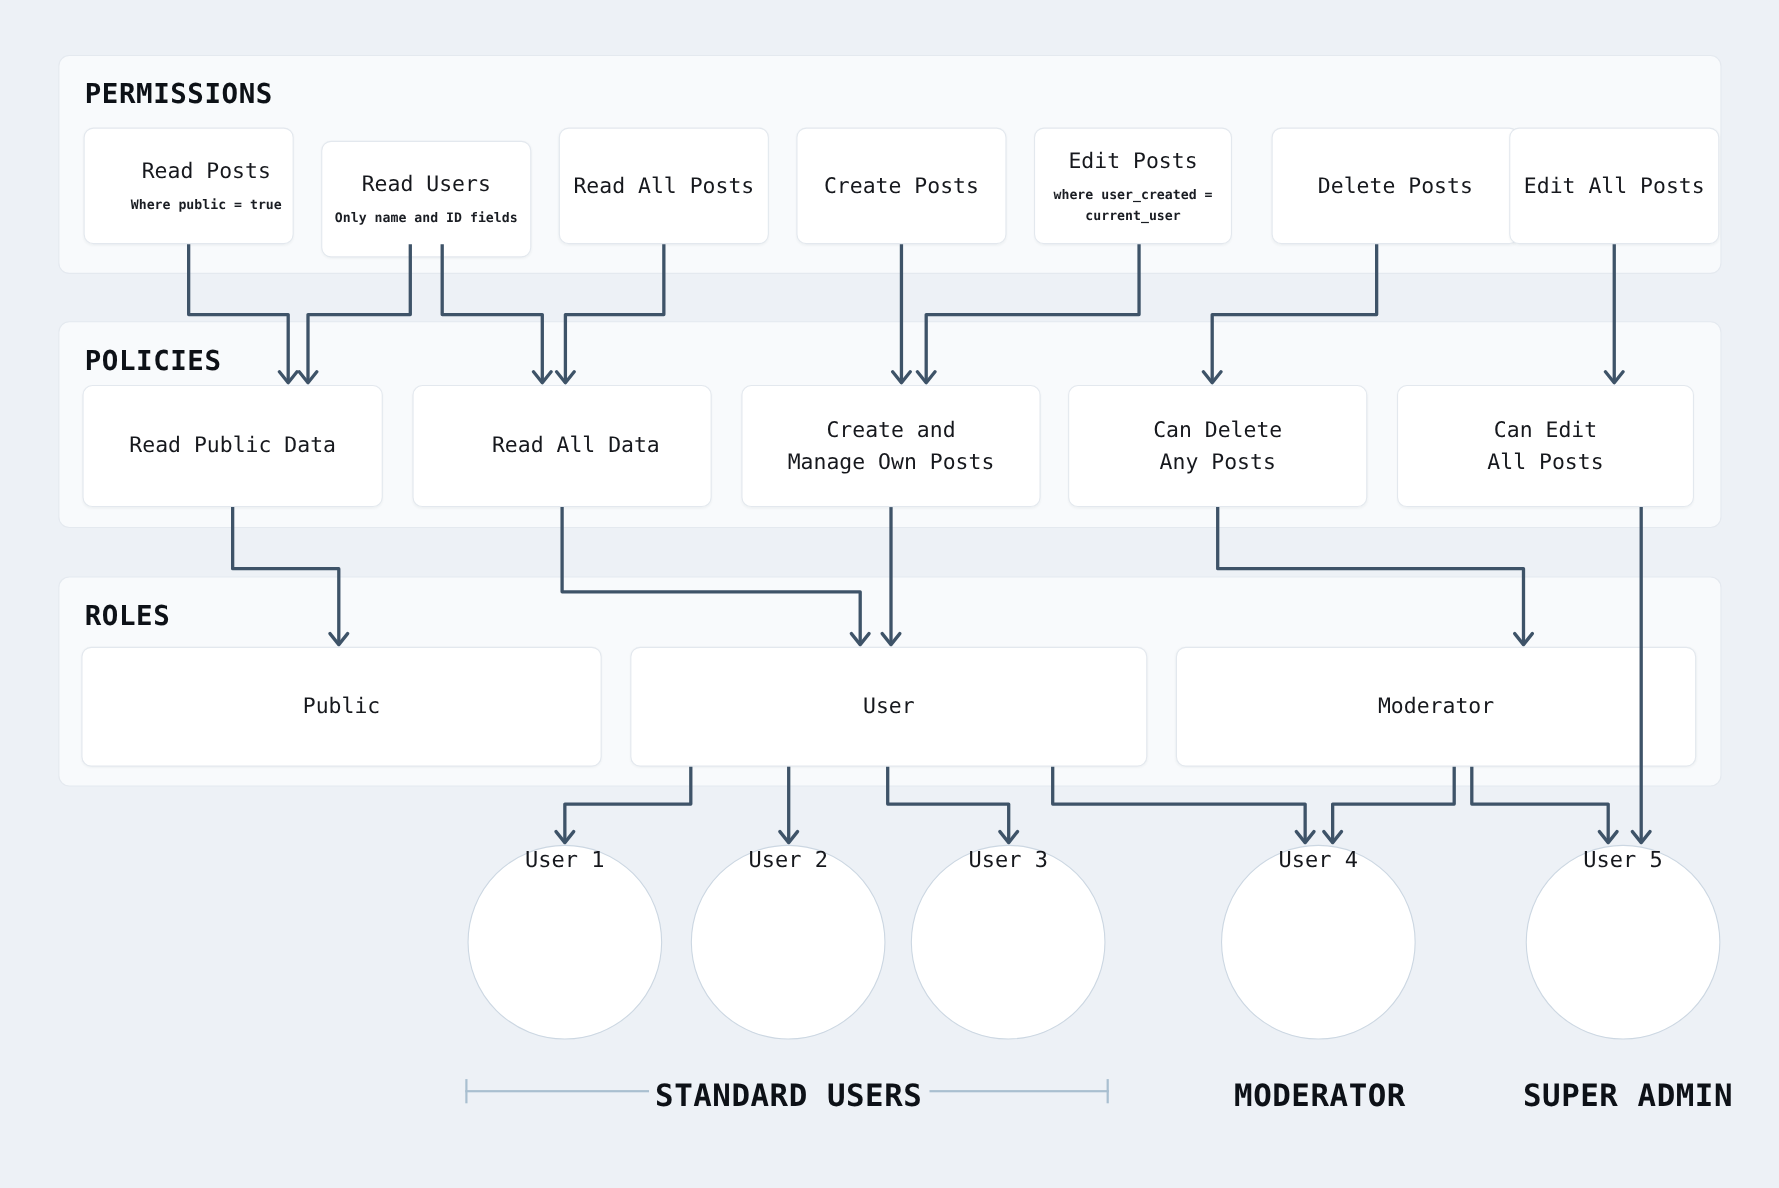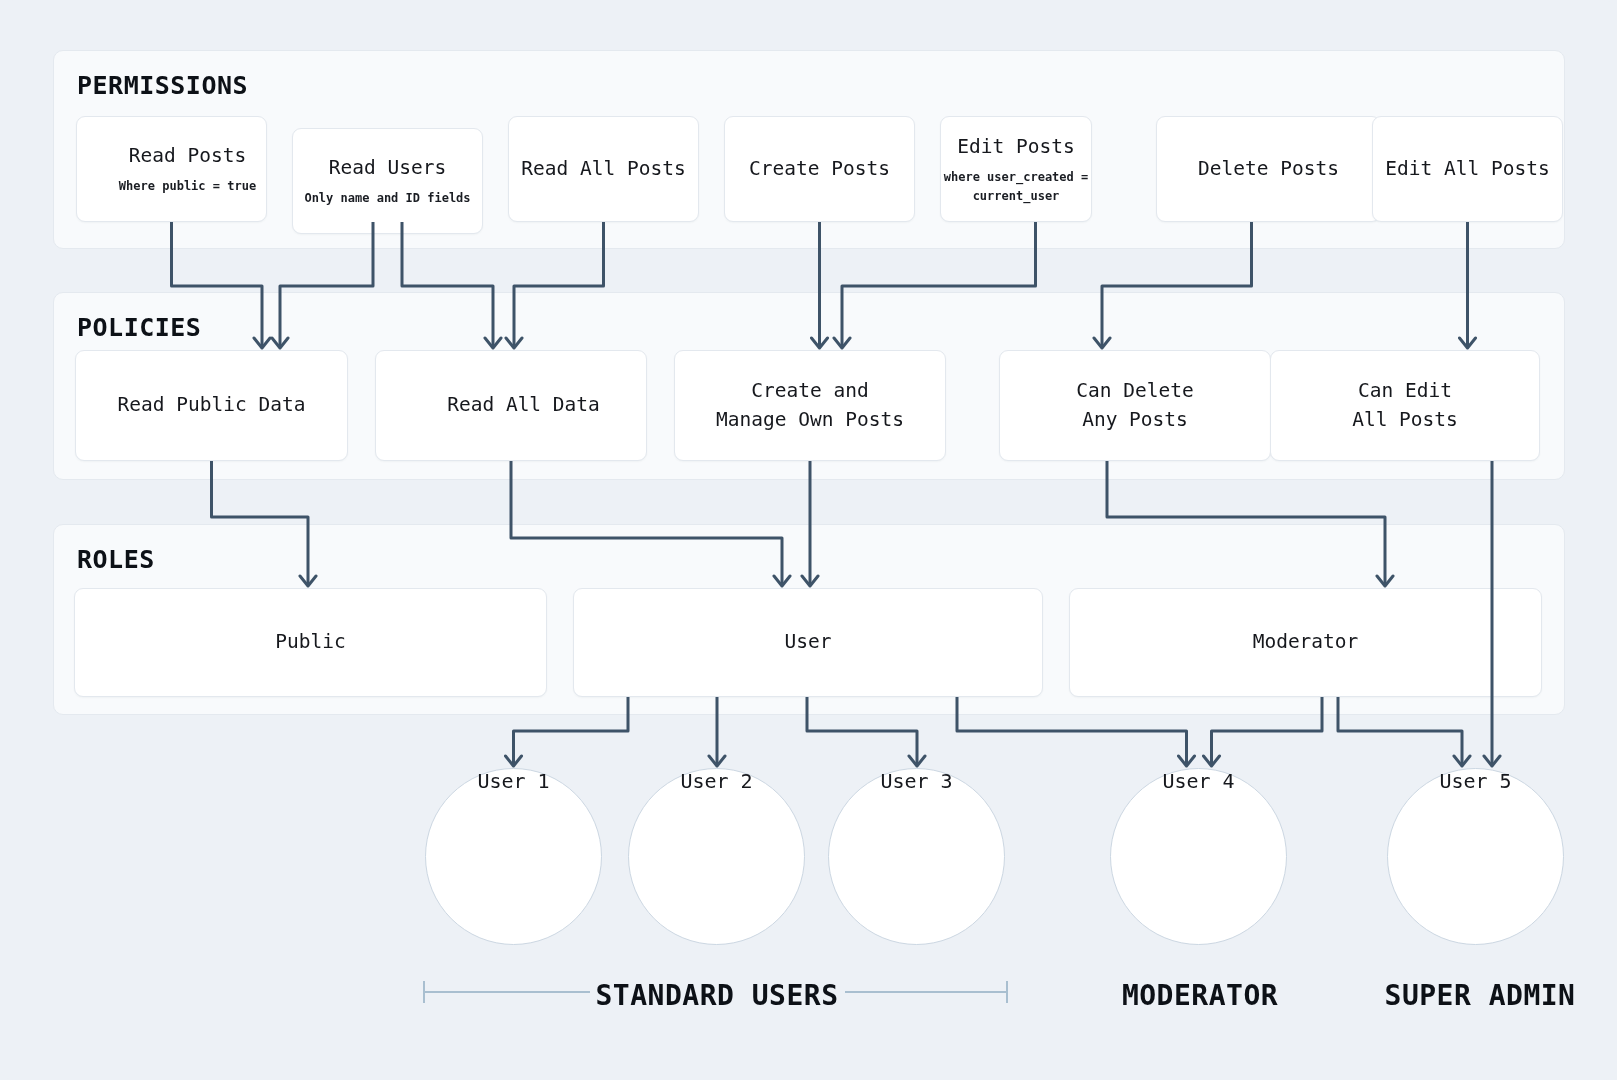--- a/index.html
+++ b/index.html
@@ -75,21 +75,21 @@
   <div class="node" style="left:292px;top:116px;width:191px;height:106px;margin-top:12px;">
     <div class="node-label">Read Users</div>
     <div class="node-sub">Only name and ID fields</div>
   </div>
   <div class="node" style="left:508px;top:116px;width:191px;height:106px;">
     <div class="node-label">Read All Posts</div>
   </div>
   <div class="node" style="left:724px;top:116px;width:191px;height:106px;">
     <div class="node-label">Create Posts</div>
   </div>
-  <div class="node" style="left:940px;top:116px;width:152px;height:106px;">
+  <div class="node" style="left:940px;top:116px;width:180px;height:106px;">
     <div class="node-label">Edit Posts</div>
     <div class="node-sub">where user_created = current_user</div>
   </div>
   <div class="node" style="left:1156px;top:116px;width:225px;height:106px;">
     <div class="node-label">Delete Posts</div>
   </div>
   <div class="node" style="left:1372px;top:116px;width:191px;height:106px;">
     <div class="node-label">Edit All Posts</div>
   </div>
 
@@ -99,21 +99,21 @@
   <div class="node" style="left:75px;top:350px;width:273px;height:111px;">
     <div class="node-label">Read Public Data</div>
   </div>
   <div class="node" style="left:375px;top:350px;width:272px;height:111px;padding-left:25px;">
     <div class="node-label">Read All Data</div>
   </div>
   <div class="node" style="left:674px;top:350px;width:272px;height:111px;">
     <div class="node-label">Create and
 Manage Own Posts</div>
   </div>
-  <div class="node" style="left:971px;top:350px;width:272px;height:111px;margin-left:28px;">
+  <div class="node" style="left:971px;top:350px;width:272px;height:111px;">
     <div class="node-label">Can Delete
 Any Posts</div>
   </div>
   <div class="node" style="left:1270px;top:350px;width:270px;height:111px;">
     <div class="node-label">Can Edit
 All Posts</div>
   </div>
 
   <div class="band" style="top:524px;height:191px;">
     <div class="band-title">ROLES</div>

